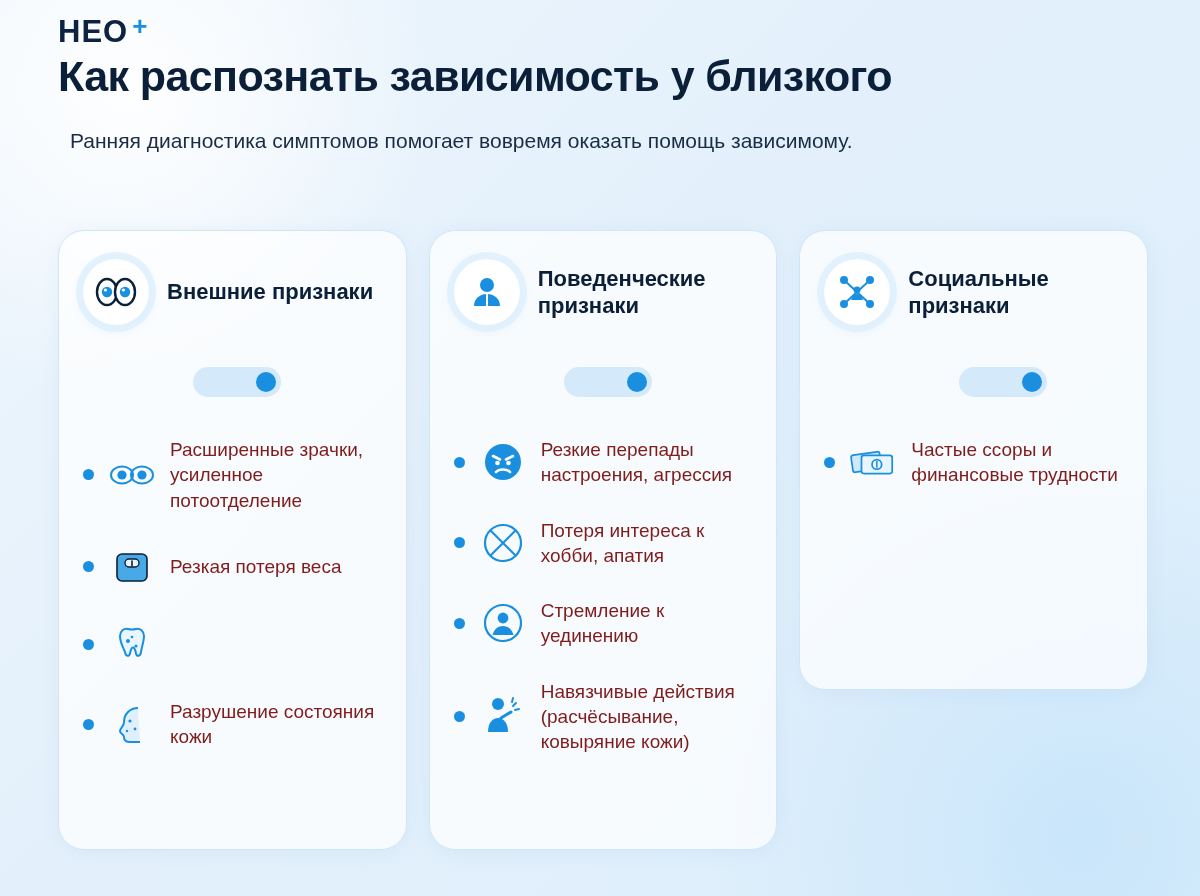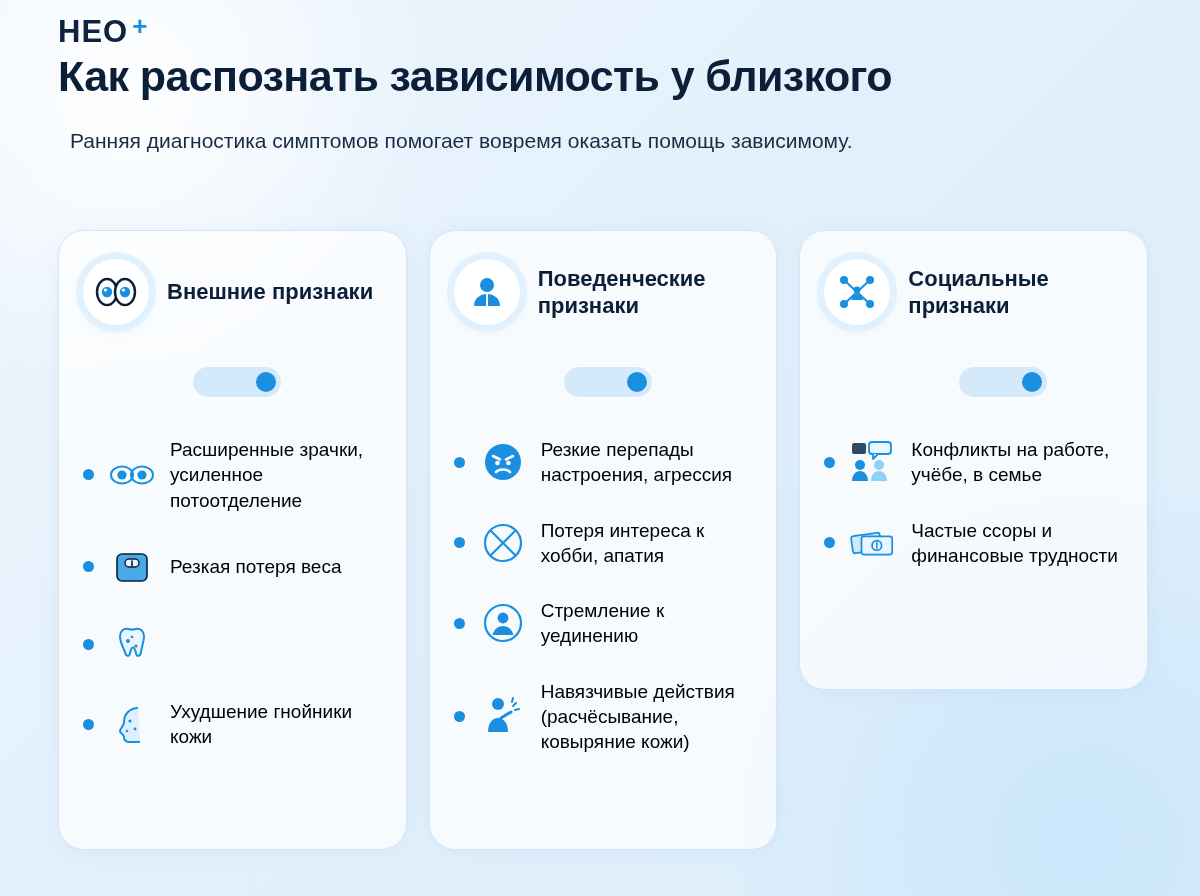--- a/index.html
+++ b/index.html
@@ -150,21 +150,21 @@
   .item-icon {
     width: 48px; height: 48px;
     flex: 0 0 auto;
     display: flex;
     align-items: center;
     justify-content: center;
   }
   .item-text {
     font-size: 19px;
     line-height: 1.33;
-    color: #000000;
+    color: #7f1d1d;
   }
 
   
   .sparkle {
     position: absolute;
     right: 44px; bottom: 36px;
     width: 44px; height: 44px;
     opacity: 0.85;
   }
 </style>
@@ -245,21 +245,21 @@
       <div class="item">
         <span class="bullet"></span>
         <span class="item-icon">
           <svg width="40" height="42" viewBox="0 0 40 42">
             <path d="M26 5c-8 0-14 6-14 14 0 5-4 6-4 9s4 3 4 6 2 5 6 5h10" fill="#dff0fc" stroke="#1a8fe0" stroke-width="2" stroke-linejoin="round"></path>
             <circle cx="18" cy="18" r="1.6" fill="#1a8fe0"></circle>
             <circle cx="23" cy="26" r="1.4" fill="#1a8fe0"></circle>
             <circle cx="15" cy="28" r="1.2" fill="#1a8fe0"></circle>
           </svg>
         </span>
-        <span class="item-text">Ухудшение гнойники кожи</span>
+        <span class="item-text">Разрушение состояния кожи</span>
       </div>
 
     </div>
   </div>
 
   <div class="card c2">
     <div class="card-head">
       <div class="head-icon">
         <svg width="40" height="40" viewBox="0 0 40 40">
           <circle cx="20" cy="13" r="7" fill="#1a8fe0"></circle>
@@ -349,35 +349,20 @@
       </div>
       <div class="card-title">Социальные признаки</div>
     </div>
 
     <div class="toggle">
       <div class="knob"></div>
     </div>
 
     <div class="item-list">
 
-      <div class="item">
-        <span class="bullet"></span>
-        <span class="item-icon">
-          <svg width="48" height="46" viewBox="0 0 48 46">
-            <rect x="3" y="4" width="14" height="11" rx="2" fill="#2f4a63"></rect>
-            <rect x="20" y="3" width="22" height="12" rx="3" fill="#e9f6ff" stroke="#1a8fe0" stroke-width="1.8"></rect>
-            <path d="M24 15 L24 20 L29 15" fill="#e9f6ff" stroke="#1a8fe0" stroke-width="1.8" stroke-linejoin="round"></path>
-            <circle cx="11" cy="26" r="5" fill="#1a8fe0"></circle>
-            <path d="M3 42c0-6 3.6-10 8-10s8 4 8 10z" fill="#1a8fe0"></path>
-            <circle cx="30" cy="26" r="5" fill="#8fd0f4"></circle>
-            <path d="M22 42c0-6 3.6-10 8-10s8 4 8 10z" fill="#8fd0f4"></path>
-          </svg>
-        </span>
-        <span class="item-text">Конфликты на работе, учёбе, в семье</span>
-      </div>
 
       <div class="item">
         <span class="bullet"></span>
         <span class="item-icon">
           <svg width="50" height="40" viewBox="0 0 50 40">
             <rect x="3" y="11" width="30" height="18" rx="2.5" transform="rotate(-8 18 20)" fill="#cfe9fb" stroke="#1a8fe0" stroke-width="1.8"></rect>
             <rect x="13" y="13" width="32" height="19" rx="2.5" fill="#e9f6ff" stroke="#1a8fe0" stroke-width="1.8"></rect>
             <circle cx="29" cy="22.5" r="5" fill="none" stroke="#1a8fe0" stroke-width="1.8"></circle>
             <path d="M29 19v7" stroke="#1a8fe0" stroke-width="1.6"></path>
           </svg>

